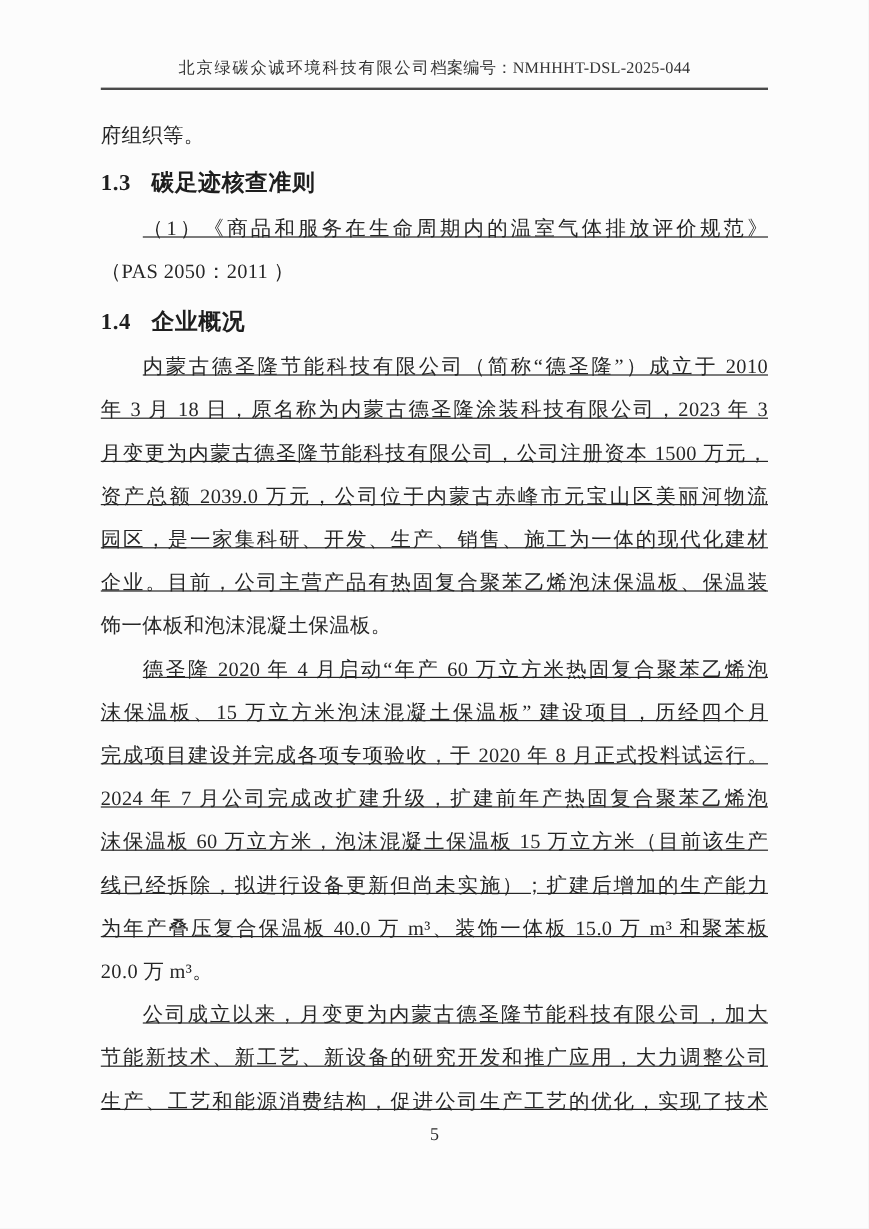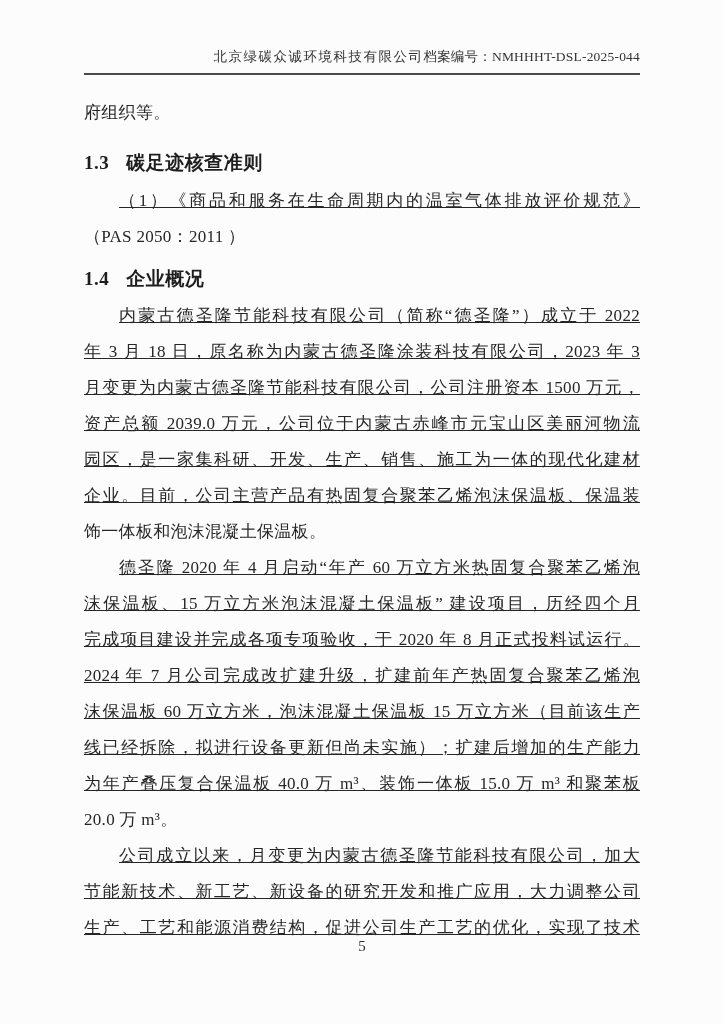--- a/index.html
+++ b/index.html
@@ -13,21 +13,21 @@
     height: 1024px;
     margin: 0 auto;
     background: #fcfcfc;
     box-sizing: border-box;
     padding: 48px 84px 0 84px;
     color: #262626;
     overflow: hidden;
   }
   .doc-header {
     display: flex;
-    justify-content: flex-end;
+    justify-content: center;
     align-items: flex-end;
     padding-bottom: 7px;
     border-bottom: 2px solid #4a4a4a;
     font-size: 13.5px;
     color: #333;
     white-space: nowrap;
   }
   .doc-header .company { letter-spacing: 1.5px; }
   .doc-header .docnum  { letter-spacing: 0.2px; }
   .line {
@@ -44,21 +44,21 @@
   .lline { text-align: left; }   
   .indent { text-indent: 35px; } 
   .line-intro { margin-top: 20px; }
   .h2 {
     font-size: 19px;
     font-weight: bold;
     line-height: 26px;
     color: #1e1e1e;
     letter-spacing: 0.5px;
   }
-  .h2-13 { margin-top: 19px; margin-bottom: 7px; }
+  .h2-13 { margin-top: 9px; margin-bottom: 7px; }
   .h2-14 { margin-top: 11px; margin-bottom: 6px; }
   .h2 .h2-title { margin-left: 17px; }
   .page-num {
     position: absolute;
     left: 0;
     right: 0;
     top: 938px;
     text-align: center;
     font-size: 15px;
     color: #2b2b2b;
@@ -82,21 +82,21 @@
     <span>1.3</span><span class="h2-title">碳足迹核查准则</span>
   </div>
 
   <div class="line jline indent">（1）《商品和服务在生命周期内的温室气体排放评价规范》</div>
   <div class="line lline">（PAS 2050：2011 ）</div>
 
   <div class="h2 h2-14">
     <span>1.4</span><span class="h2-title">企业概况</span>
   </div>
 
-  <div class="line jline indent">内蒙古德圣隆节能科技有限公司（简称“德圣隆”）成立于 2022</div>
+  <div class="line jline indent">内蒙古德圣隆节能科技有限公司（简称“德圣隆”）成立于 2010</div>
   <div class="line jline">年 3 月 18 日，原名称为内蒙古德圣隆涂装科技有限公司，2023 年 3</div>
   <div class="line jline">月变更为内蒙古德圣隆节能科技有限公司，公司注册资本 1500 万元，</div>
   <div class="line jline">资产总额 2039.0 万元，公司位于内蒙古赤峰市元宝山区美丽河物流</div>
   <div class="line jline">园区，是一家集科研、开发、生产、销售、施工为一体的现代化建材</div>
   <div class="line jline">企业。目前，公司主营产品有热固复合聚苯乙烯泡沫保温板、保温装</div>
   <div class="line lline">饰一体板和泡沫混凝土保温板。</div>
 
   <div class="line jline indent">德圣隆 2020 年 4 月启动“年产 60 万立方米热固复合聚苯乙烯泡</div>
   <div class="line jline">沫保温板、15 万立方米泡沫混凝土保温板” 建设项目，历经四个月</div>
   <div class="line jline">完成项目建设并完成各项专项验收，于 2020 年 8 月正式投料试运行。</div>

